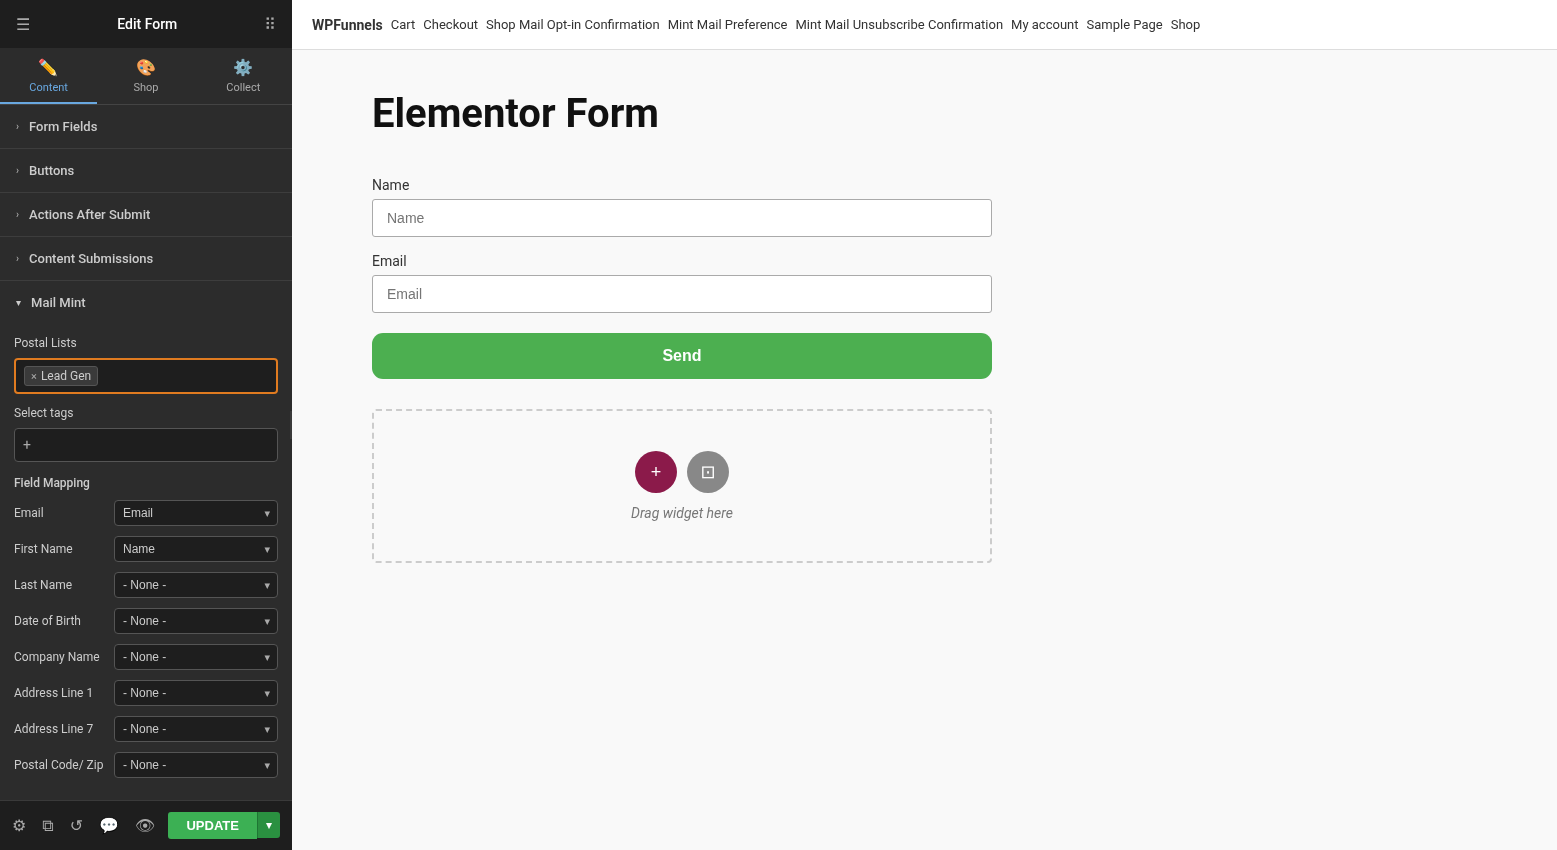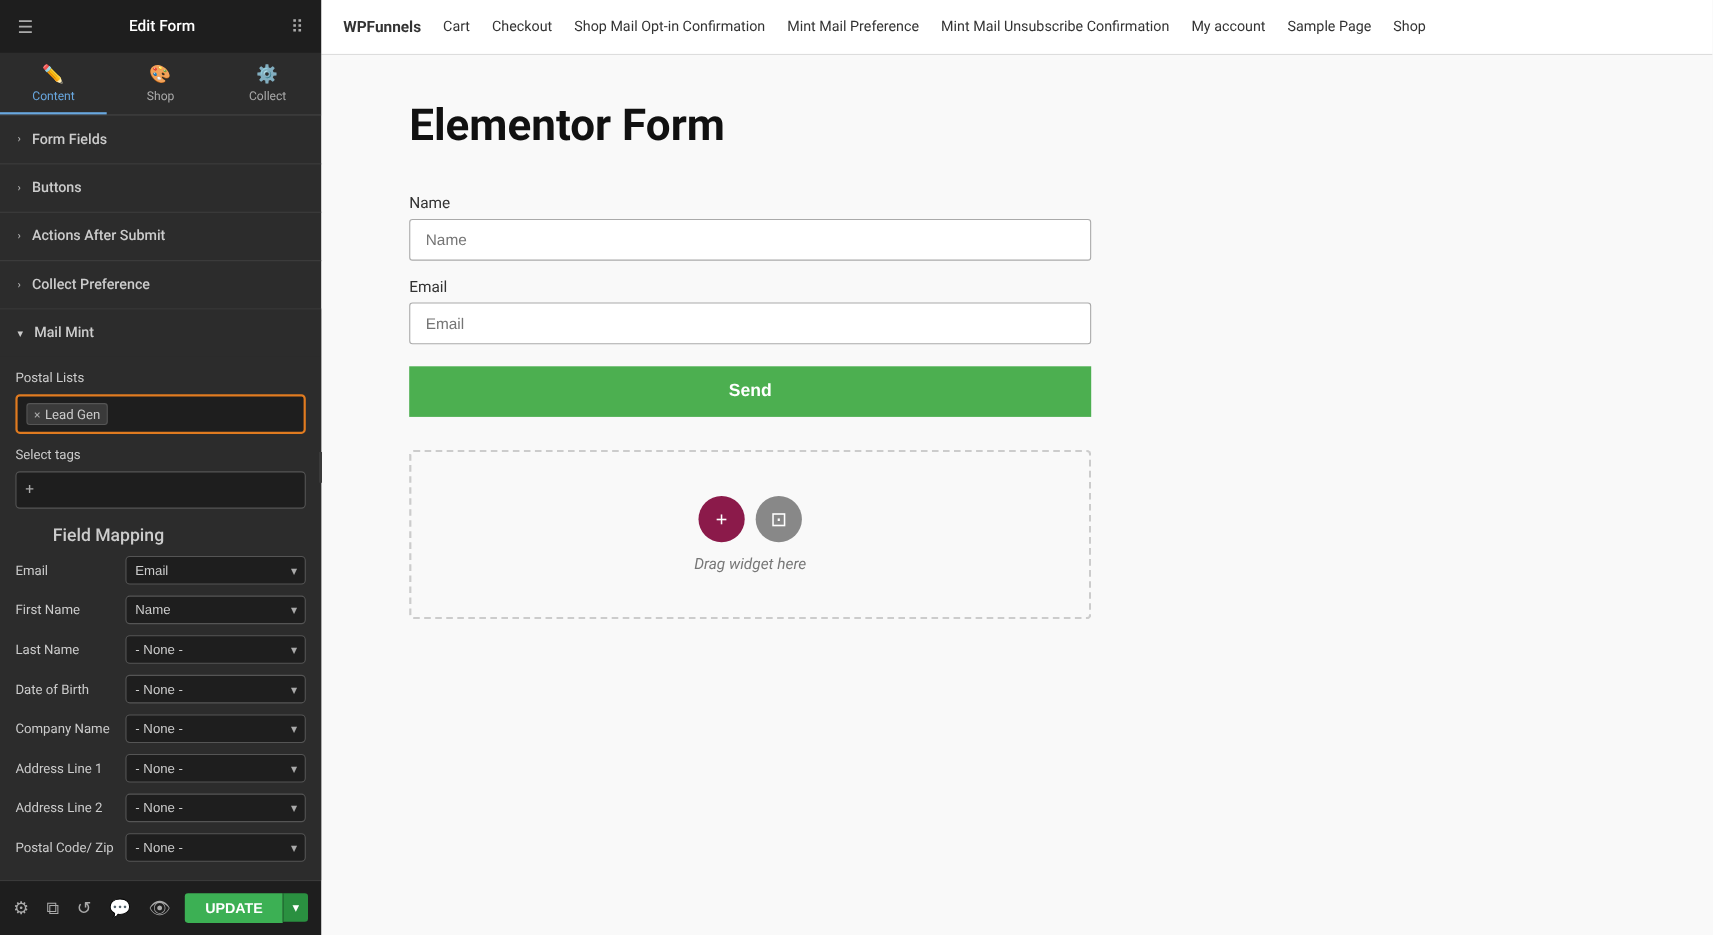--- a/index.html
+++ b/index.html
@@ -179,24 +179,23 @@
     }
 
     .plus-btn {
       color: #aaa;
       font-size: 14px;
       cursor: pointer;
     }
 
     .field-mapping-label {
       color: #ccc;
-      font-size: 16px;
+      font-size: 12px;
       font-weight: 500;
       margin-bottom: 10px;
-      margin-left: 34px;
     }
 
     .field-row {
       display: flex;
       align-items: center;
       justify-content: space-between;
       margin-bottom: 10px;
     }
 
     .field-row-label {
@@ -313,21 +312,21 @@
       overflow: hidden;
     }
 
     .top-nav {
       background: #fff;
       border-bottom: 1px solid #ddd;
       padding: 0 20px;
       height: 50px;
       display: flex;
       align-items: center;
-      gap: 20px;
+      gap: 8px;
       overflow-x: auto;
       white-space: nowrap;
     }
 
     .nav-item {
       color: #333;
       font-size: 13px;
       cursor: pointer;
       text-decoration: none;
       padding: 4px 0;
@@ -374,21 +373,21 @@
       background: #fff;
       outline: none;
     }
 
     .send-btn {
       width: 100%;
       padding: 14px;
       background: #4caf50;
       color: white;
       border: none;
-      border-radius: 0;
+      border-radius: 11px;
       font-size: 16px;
       font-weight: 600;
       cursor: pointer;
       margin-top: 4px;
     }
 
     .drag-area {
       border: 2px dashed #ccc;
       border-radius: 4px;
       margin-top: 30px;
@@ -473,21 +472,21 @@
     <div class="accordion-item">
       <div class="accordion-header">
         <span class="accordion-arrow">›</span>
         <span>Actions After Submit</span>
       </div>
     </div>
 
     <div class="accordion-item">
       <div class="accordion-header">
         <span class="accordion-arrow">›</span>
-        <span>Collect Preference</span>
+        <span>Content Submissions</span>
       </div>
     </div>
 
     <div class="mail-mint-section">
       <div class="mail-mint-header">
         <span class="arrow-down">▾</span>
         <span>Mail Mint</span>
       </div>
       <div class="mail-mint-body">
 
@@ -554,21 +553,21 @@
         <div class="field-row">
           <span class="field-row-label">Address Line 1</span>
           <div class="select-wrapper">
             <select class="field-select">
               <option>- None -</option><option>Name</option><option>Email</option>
             </select>
           </div>
         </div>
 
         <div class="field-row">
-          <span class="field-row-label">Address Line 2</span>
+          <span class="field-row-label">Address Line 7</span>
           <div class="select-wrapper">
             <select class="field-select">
               <option>- None -</option><option>Name</option><option>Email</option>
             </select>
           </div>
         </div>
 
         <div class="field-row">
           <span class="field-row-label">Postal Code/ Zip</span>
           <div class="select-wrapper">

